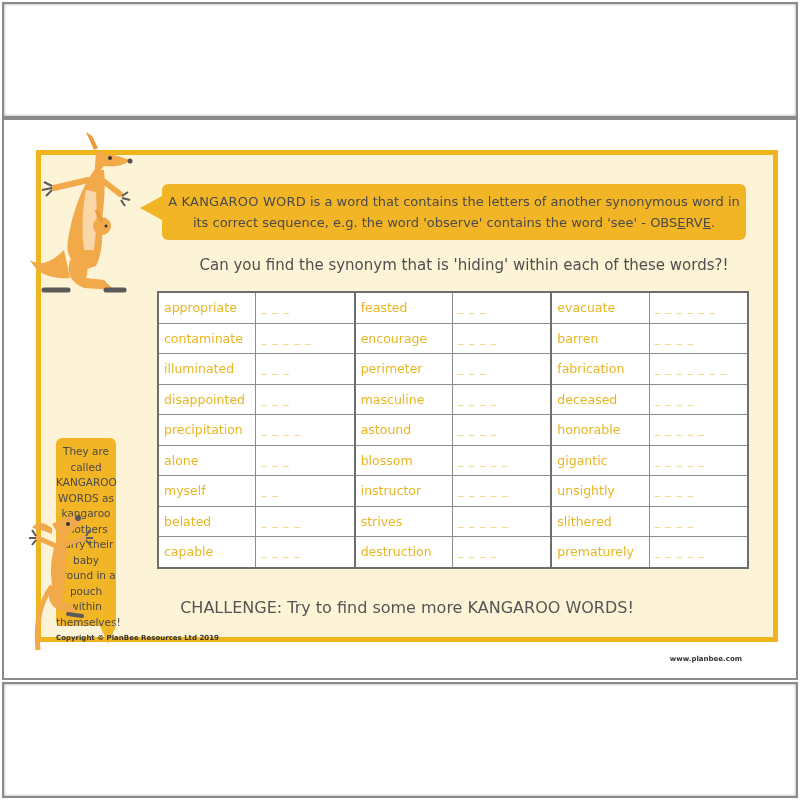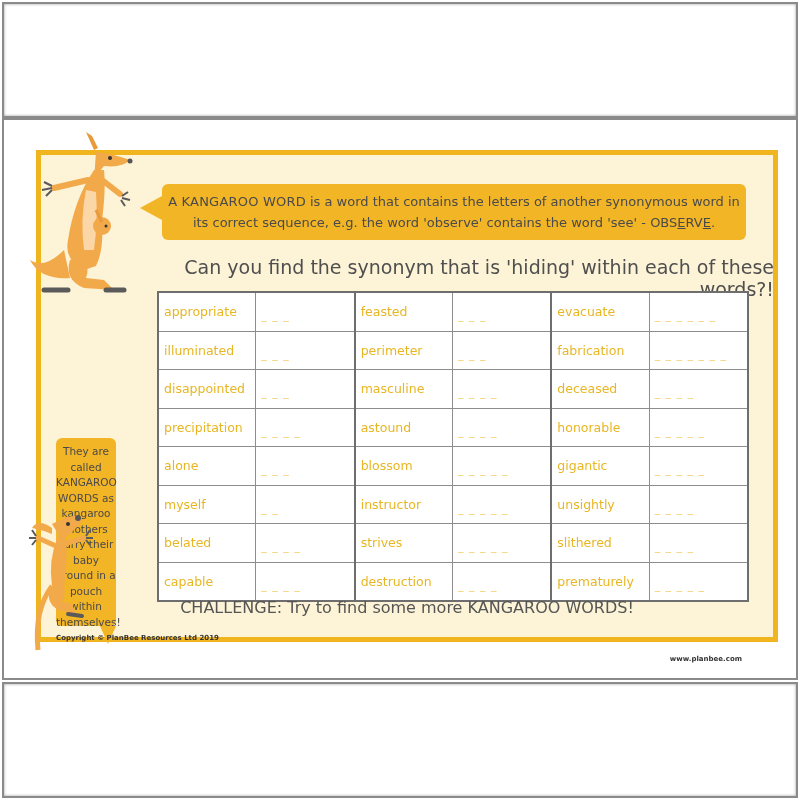--- a/index.html
+++ b/index.html
@@ -32,33 +32,33 @@
       background: #f2b526; border-radius: 6px; color: #4a4a4a;
       font-size: 13px; line-height: 21px; text-align: center; padding-top: 7px; box-sizing: border-box;
     }
     .definition::before {
       content: ""; position: absolute; left: -22px; top: 12px;
       border-top: 12px solid transparent; border-bottom: 12px solid transparent; border-right: 22px solid #f2b526;
     }
     .definition .caps { letter-spacing: 0.2px; }
     .u { text-decoration: underline; }
     .question {
-      position: absolute; left: 150px; top: 136px; width: 620px; text-align: right;
-      font-size: 19px; color: #4f4f4f;
+      position: absolute; left: 150px; top: 136px; width: 620px; text-align: center;
+      font-size: 15px; color: #4f4f4f;
     }
     table.words {
       position: absolute; left: 153px; top: 171px; width: 592px; border-collapse: collapse;
       background: #ffffff; border: 2px solid #6e6e6e;
     }
     table.words td {
       border: 1px solid #8d8d8d; height: 29.5px; padding: 0 5px; font-size: 12.5px; color: #e8b622;
       vertical-align: middle;
     }
     table.words td.word { width: 84px; }
-    table.words td.blank { width: 85px; letter-spacing: 1px; color: #f3cf6a; font-size: 11px; padding-top: 8px; }
+    table.words td.blank { width: 85px; letter-spacing: 1px; color: #f3cf6a; font-size: 11px; }
     table.words td.sep { border-right: 2px solid #6e6e6e; }
     .side-note-box {
       position: absolute; left: 52px; top: 318px; width: 58px; height: 188px;
       background: #f2b526; border-radius: 6px; color: #4a4a4a; font-size: 10.5px; line-height: 15.5px;
       text-align: center; padding-top: 6px; box-sizing: border-box; width: 60px;
     }
     .side-note-box::after {
       content: ""; position: absolute; left: 44px; bottom: -18px;
       border-left: 8px solid transparent; border-right: 8px solid transparent; border-top: 18px solid #f2b526;
     }
@@ -110,20 +110,28 @@
     <tbody id="words-body">
         <tr>
           <td class="word">appropriate</td>
           <td class="blank sep">_ _ _</td>
           <td class="word">feasted</td>
           <td class="blank sep">_ _ _</td>
           <td class="word">evacuate</td>
           <td class="blank">_ _ _ _ _ _</td>
         </tr>
         <tr>
+          <td class="word">contaminate</td>
+          <td class="blank sep">_ _ _ _ _</td>
+          <td class="word">encourage</td>
+          <td class="blank sep">_ _ _ _</td>
+          <td class="word">barren</td>
+          <td class="blank">_ _ _ _</td>
+        </tr>
+        <tr>
           <td class="word">illuminated</td>
           <td class="blank sep">_ _ _</td>
           <td class="word">perimeter</td>
           <td class="blank sep">_ _ _</td>
           <td class="word">fabrication</td>
           <td class="blank">_ _ _ _ _ _ _</td>
         </tr>
         <tr>
           <td class="word">disappointed</td>
           <td class="blank sep">_ _ _</td>

